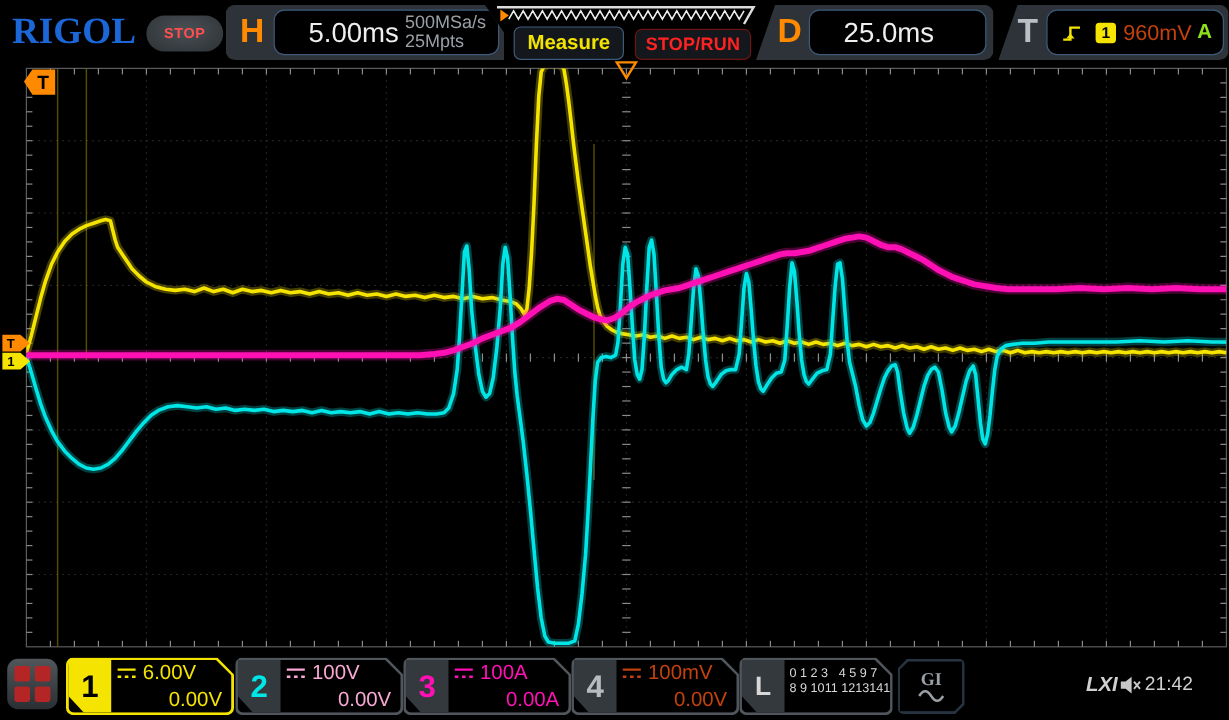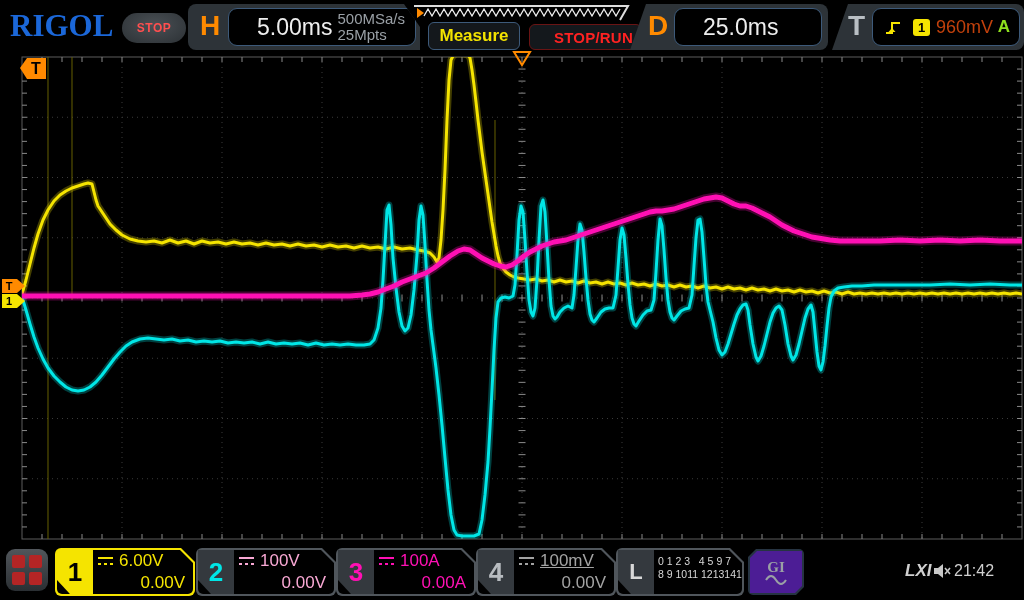--- a/index.html
+++ b/index.html
@@ -27,42 +27,42 @@
   .t-panel .big-letter{left:16px;color:#b9bfc4;}
   .t-panel .inner{left:40px;width:146px;}
   .trig-badge{display:inline-block;width:17px;height:17px;background:#f5e400;color:#000;border-radius:3px;
         font-size:13px;font-weight:bold;text-align:center;line-height:17px;margin:0 6px 0 8px;}
   .trig-level{color:#c2410c;font-size:18px;}
   .trig-mode{position:absolute;right:9px;color:#8ee01e;font-size:17px;font-weight:bold;}
   .membar{position:absolute;left:414px;top:5px;width:218px;height:16px;}
   .btn{position:absolute;display:flex;align-items:center;justify-content:center;font-weight:bold;
        background:#14181c;border-radius:6px;cursor:pointer;}
   .btn-measure{left:428px;top:22px;width:90px;height:26px;border:1px solid #3d5a7a;color:#f3e300;font-size:17px;}
-  .btn-stoprun{left:529px;top:24px;width:95px;height:24px;border:1px solid #6a1414;color:#ff2222;font-size:15px;letter-spacing:.2px;padding-left:16px;}
+  .btn-stoprun{left:529px;top:24px;width:95px;height:24px;border:1px solid #6a1414;color:#ff2222;font-size:15px;letter-spacing:.2px;}
   
   #scope{position:absolute;left:0;top:0;}
   
   .menu-btn{position:absolute;left:6px;top:549px;width:42px;height:42px;border-radius:9px;
        background:linear-gradient(#51565b,#2a2f33);display:grid;grid-template-columns:13px 13px;grid-template-rows:13px 13px;
        gap:4px;align-content:center;justify-content:center;cursor:pointer;}
   .menu-btn span{background:#b42525;border-radius:2px;}
   .chbox{position:absolute;top:548px;width:136px;height:44px;padding:2px;
        clip-path:polygon(0 0,calc(100% - 14px) 0,100% 14px,100% 100%,0 100%);border-radius:6px;cursor:pointer;}
   .chbox .inner2{position:relative;width:100%;height:100%;background:#000;
        clip-path:polygon(0 0,calc(100% - 13px) 0,100% 13px,100% 100%,0 100%);border-radius:5px;}
   .ch-num{position:absolute;left:0;top:0;width:36px;height:100%;font-size:26px;font-weight:bold;
        display:flex;align-items:center;justify-content:center;
        clip-path:polygon(0 0,100% 0,100% 100%,36% 100%,0 68%);}
   .ch-vals{position:absolute;left:40px;right:6px;top:1px;bottom:1px;font-size:17px;}
   .ch-row1{display:flex;align-items:center;gap:5px;}
   .ch-row2{position:absolute;right:2px;bottom:0;}
   .lrow{color:#d8d8d8;font-size:10.5px;white-space:pre;line-height:13px;}
   .genbox{position:absolute;top:549px;width:52px;height:42px;padding:2px;background:#263442;
        clip-path:polygon(8px 0,100% 0,100% calc(100% - 8px),calc(100% - 8px) 100%,0 100%,0 8px);border-radius:5px;cursor:pointer;}
-  .genbox .g-in{width:100%;height:100%;background:#4c1d95;display:flex;flex-direction:column;align-items:center;justify-content:center;
+  .genbox .g-in{width:100%;height:100%;background:#000000;display:flex;flex-direction:column;align-items:center;justify-content:center;
        clip-path:polygon(7px 0,100% 0,100% calc(100% - 7px),calc(100% - 7px) 100%,0 100%,0 7px);color:#9aa0a5;}
   .g-label{font-size:15px;font-family:"Liberation Serif","DejaVu Serif",serif;font-weight:bold;line-height:14px;}
   .lxi{position:absolute;left:905px;top:561px;color:#d0d0d0;font-weight:bold;font-style:italic;font-size:17px;}
   .clock{position:absolute;left:954px;top:562px;color:#d0d0d0;font-size:16px;}
   .spk{position:absolute;left:932px;top:563px;}
 </style>
 </head>
 <body>
 
 <div class="screen">
@@ -473,21 +473,21 @@
           <span>100A</span>
         </div>
         <div class="ch-row2">0.00A</div>
       </div>
     </div>
   </div>
 
   <div class="chbox" id="ch3" style="left: 476px; background: rgb(80, 86, 92);">
     <div class="inner2">
       <div class="ch-num" style="background: rgb(52, 57, 62); color: rgb(184, 188, 192);">4</div>
-      <div class="ch-vals" style="color: #a3a3a3; text-decoration: underline;">
+      <div class="ch-vals" style="color: #c2410c;">
         <div class="ch-row1">
           <svg width="17" height="12">
               <path d="M1,3 h15 M1,9 h3 M7,9 h3 M13,9 h3" stroke="currentColor" stroke-width="2"></path>
             </svg>
           <span>100mV</span>
         </div>
         <div class="ch-row2">0.00V</div>
       </div>
     </div>
   </div>

